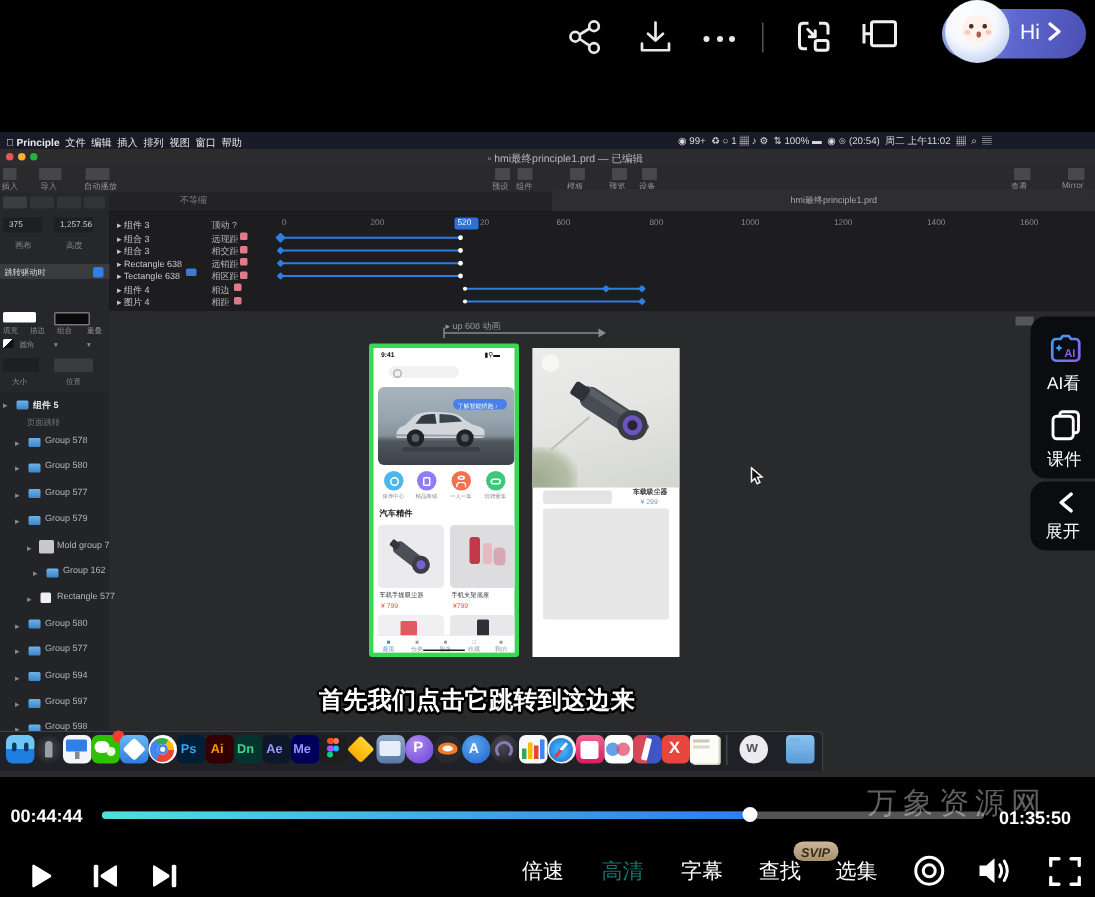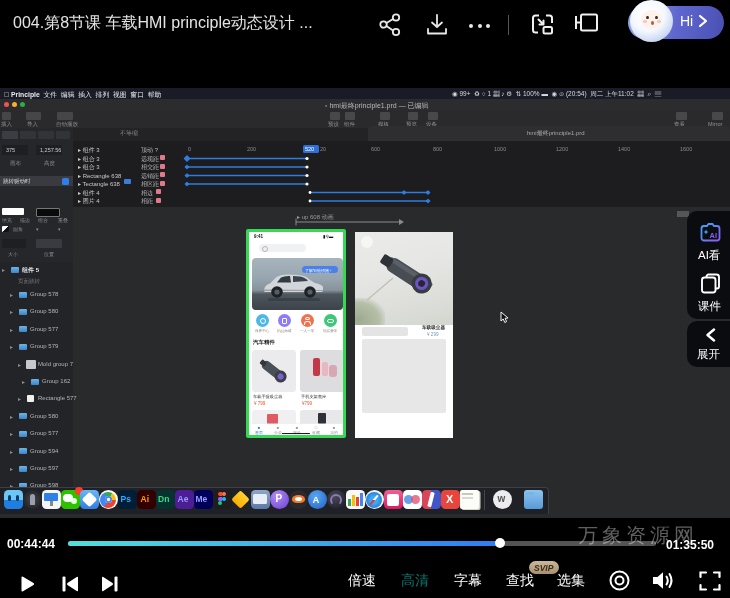--- a/index.html
+++ b/index.html
@@ -5,21 +5,20 @@
   html,body{margin:0;padding:0;background:#000;}
   #st{position:relative;width:730px;height:598px;background:#000;overflow:hidden;
       font-family:"Liberation Sans",sans-serif;}
   .a{position:absolute;}
   .tx{position:absolute;white-space:nowrap;}
 </style>
 </head>
 <body>
 <div id="st">
 
-<div class="tx" style="left:13px;top:13px;font-size:16px;color:#e4e4e4;">004.第8节课 车载HMI principle动态设计 ...</div>
 <svg class="a" style="left:378px;top:12px" width="26" height="26" viewBox="0 0 26 26">
   <g fill="none" stroke="#e8e8e8" stroke-width="1.8">
     <circle cx="18" cy="5.5" r="3.2"></circle>
         <circle cx="5.5" cy="12.5" r="3.2"></circle>
         <circle cx="18" cy="20" r="3.2"></circle>
     <line x1="8.5" y1="11" x2="15" y2="7"></line>
         <line x1="8.5" y1="14" x2="15" y2="18.4"></line>
   </g>
 </svg>
 <svg class="a" style="left:424px;top:12px" width="26" height="26" viewBox="0 0 26 26">
@@ -375,20 +374,22 @@
 <div class="tx" style="left:698px;top:299px;font-size:11.5px;color:#fff;">课件</div>
 <svg class="a" style="left:704px;top:328px" width="13" height="14" viewBox="0 0 13 14">
   <path d="M10 1.5 L3.5 7 L10 12.5" fill="none" stroke="#fff" stroke-width="2.4" stroke-linecap="round" stroke-linejoin="round"></path>
 </svg>
 <div class="tx" style="left:697px;top:347px;font-size:11.5px;color:#fff;">展开</div>
 
 <svg class="a" style="left:500px;top:311px" width="10" height="13" viewBox="0 0 10 13">
   <path d="M1 1 L1 10 L3.2 8 L4.8 11.5 L6.6 10.6 L5 7.3 L8 7 z" fill="#111" stroke="#f5f5f5" stroke-width="1"></path>
 </svg>
 
+<div class="tx" style="left:0;top:457px;width:636px;text-align:center;font-size:16px;font-weight:bold;color:#fff;
+     text-shadow:-1.7px 0 #000,1.7px 0 #000,0 -1.7px #000,0 1.7px #000,-1.2px -1.2px #000,1.2px 1.2px #000,-1.2px 1.2px #000,1.2px -1.2px #000;letter-spacing:0.2px;">首先我们点击它跳转到这边来</div>
 
 <div class="a" style="left:0;top:487px;width:548px;height:26px;background:#202126;border-top:1px solid #3e3f44;border-right:1px solid #3e3f44;border-radius:0 4px 0 0;"></div>
 <div id="dock" style="position:absolute;left:0;top:490px;height:21px;">
       <div style="position: absolute; top: 0px; width: 19px; height: 19px; border-radius: 4.5px; background: linear-gradient(rgb(110, 198, 247) 50%, rgb(30, 127, 224) 50%); left: 3.5px;">
         <div style="position:absolute;left:4px;top:5px;width:3px;height:6px;background:#0a3a6a;border-radius:2px"></div>
         <div style="position:absolute;left:12px;top:5px;width:3px;height:6px;background:#0a3a6a;border-radius:2px"></div>
       </div>
       <div style="position: absolute; top: 0px; width: 19px; height: 19px; background: radial-gradient(circle, rgb(68, 68, 76), rgb(23, 23, 29)); border-radius: 50%; left: 22.5px;">
         <div style="position:absolute;left:7px;top:4px;width:5px;height:11px;background:#9aa0aa;border-radius:3px 3px 1px 1px;"></div>
       </div>
@@ -410,21 +411,21 @@
       </div>
       <div style="position: absolute; top: 0px; width: 19px; height: 19px; border-radius: 4.5px; background: rgb(0, 30, 54); left: 117.5px;">
         <div style="position:absolute;font-weight:bold;font-family:Liberation Sans,sans-serif;font-size:8.5px;color:#31a8ff;left:3px;top:4px">Ps</div>
       </div>
       <div style="position: absolute; top: 0px; width: 19px; height: 19px; border-radius: 4.5px; background: rgb(51, 0, 0); left: 136.5px;">
         <div style="position:absolute;font-weight:bold;font-family:Liberation Sans,sans-serif;font-size:8.5px;color:#ff9a00;left:4px;top:4px">Ai</div>
       </div>
       <div style="position: absolute; top: 0px; width: 19px; height: 19px; border-radius: 4.5px; background: rgb(6, 51, 45); left: 155.5px;">
         <div style="position:absolute;font-weight:bold;font-family:Liberation Sans,sans-serif;font-size:8.5px;color:#3dd68c;left:2.5px;top:4px">Dn</div>
       </div>
-      <div style="position: absolute; top: 0px; width: 19px; height: 19px; border-radius: 4.5px; background: #4c1d95; left: 174.5px;">
+      <div style="position: absolute; top: 0px; width: 19px; height: 19px; border-radius: 4.5px; background: #0f172a; left: 174.5px;">
         <div style="position:absolute;font-weight:bold;font-family:Liberation Sans,sans-serif;font-size:8.5px;color:#9999ff;left:3px;top:4px">Ae</div>
       </div>
       <div style="position: absolute; top: 0px; width: 19px; height: 19px; border-radius: 4.5px; background: rgb(0, 0, 91); left: 193.5px;">
         <div style="position:absolute;font-weight:bold;font-family:Liberation Sans,sans-serif;font-size:8.5px;color:#9999ff;left:2px;top:4px">Me</div>
       </div>
       <div style="position: absolute; top: 0px; width: 19px; height: 19px; border-radius: 4.5px; background: rgb(30, 30, 30); left: 212.5px;">
         <div style="position:absolute;left:5.5px;top:2px;width:4px;height:4px;background:#f24e1e;border-radius:2px 0 0 2px;"></div>
         <div style="position:absolute;left:9.5px;top:2px;width:4px;height:4px;background:#ff7262;border-radius:50%;"></div>
         <div style="position:absolute;left:5.5px;top:6.5px;width:4px;height:4px;background:#a259ff;border-radius:2px 0 0 2px;"></div>
         <div style="position:absolute;left:9.5px;top:6.5px;width:4px;height:4px;background:#1abcfe;border-radius:50%;"></div>

